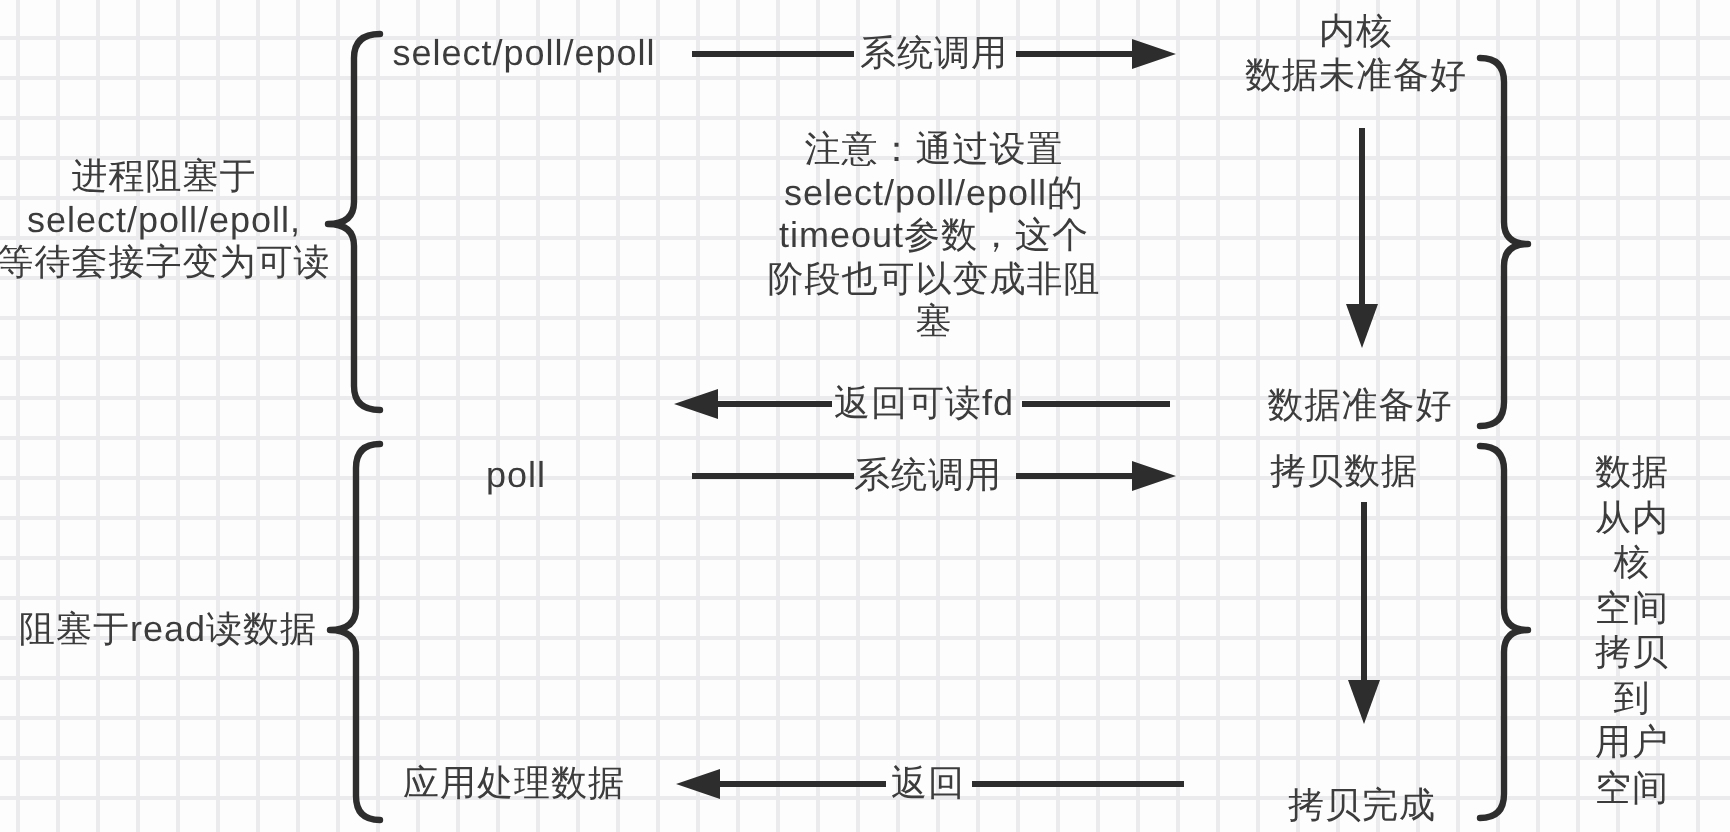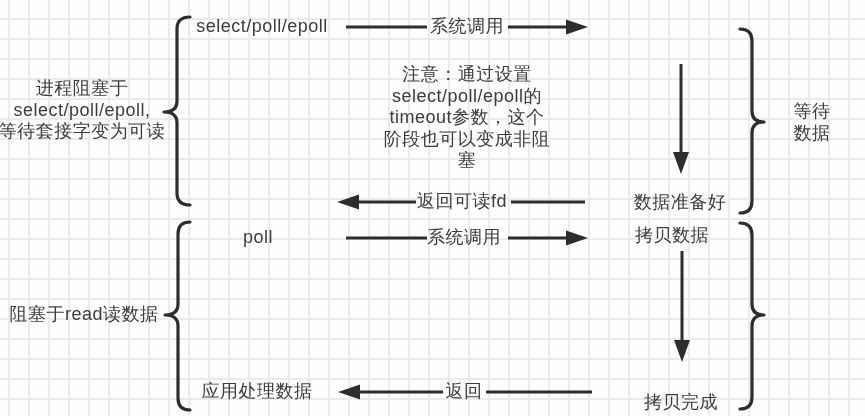--- a/index.html
+++ b/index.html
@@ -93,41 +93,45 @@
   </svg>
 
   <div class="label" style="left:262px; top:27px;">select/poll/epoll</div>
 
   <div class="label" style="left:82px; top:110px;">进程阻塞于
 select/poll/epoll,
 等待套接字变为可读</div>
 
   <div class="label" style="left:467px; top:27px;">系统调用</div>
 
+  <div class="label" style="left:678px; top:27px;">内核
+数据未准备好</div>
 
   <div class="label" style="left:467px; top:118px;">注意：通过设置
 select/poll/epoll的
 timeout参数，这个
 阶段也可以变成非阻
 塞</div>
 
-  <div class="label" style="left:812px; top:122px;">等待数据</div>
 
   <div class="label" style="left:462px; top:202px;">返回可读fd</div>
 
   <div class="label" style="left:680px; top:203px;">数据准备好</div>
 
   <div class="label" style="left:84px; top:315px;text-align:right;">阻塞于read读数据</div>
 
   <div class="label" style="left:258px; top:238px;">poll</div>
 
   <div class="label" style="left:464px; top:238px;">系统调用</div>
 
   <div class="label" style="left:672px; top:236px;text-align:center;">拷贝数据</div>
 
+  <div class="label wide" style="left:816px; top:315px;">数据从内核
+空间拷贝到
+用户空间</div>
 
   <div class="label" style="left:257px; top:392px;">应用处理数据</div>
 
   <div class="label" style="left:464px; top:392px;">返回</div>
 
   <div class="label" style="left:681px; top:392px;margin-top:11px;">拷贝完成</div>
 
 </div>
 
 </body></html>

